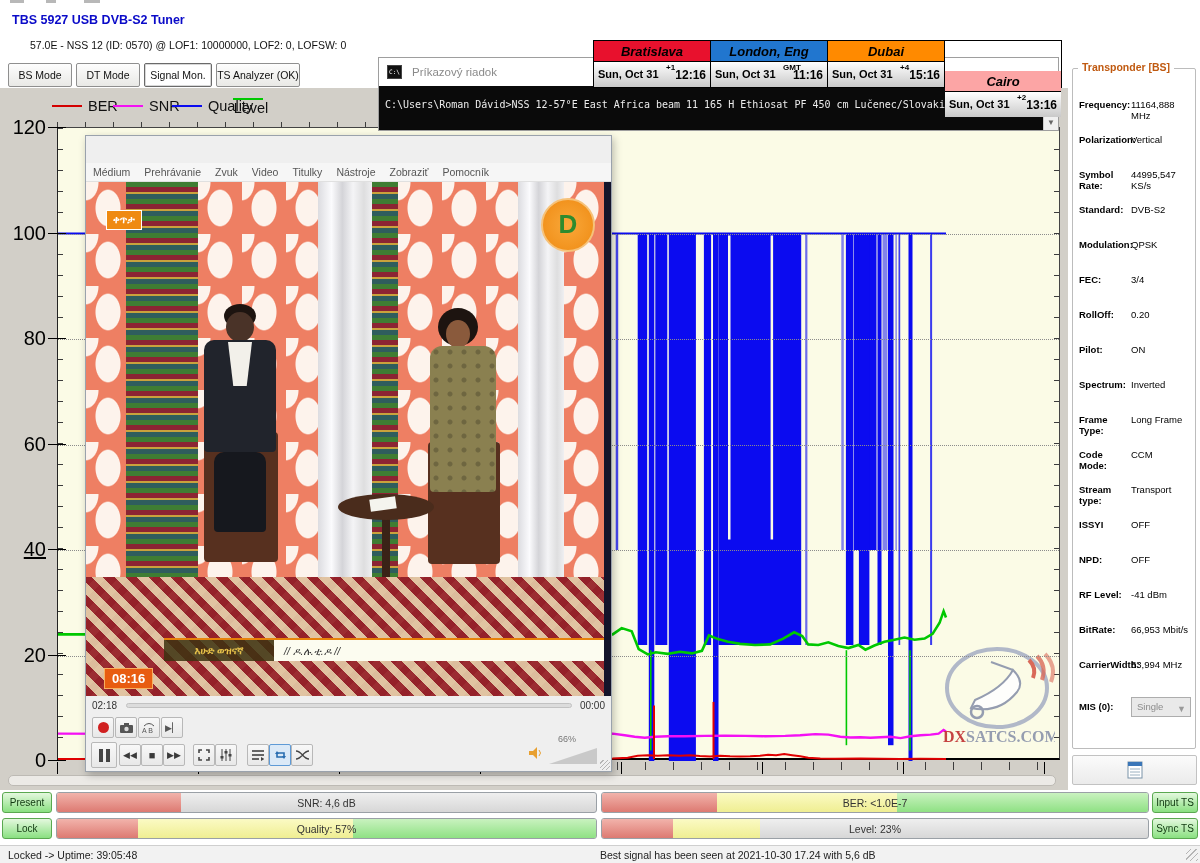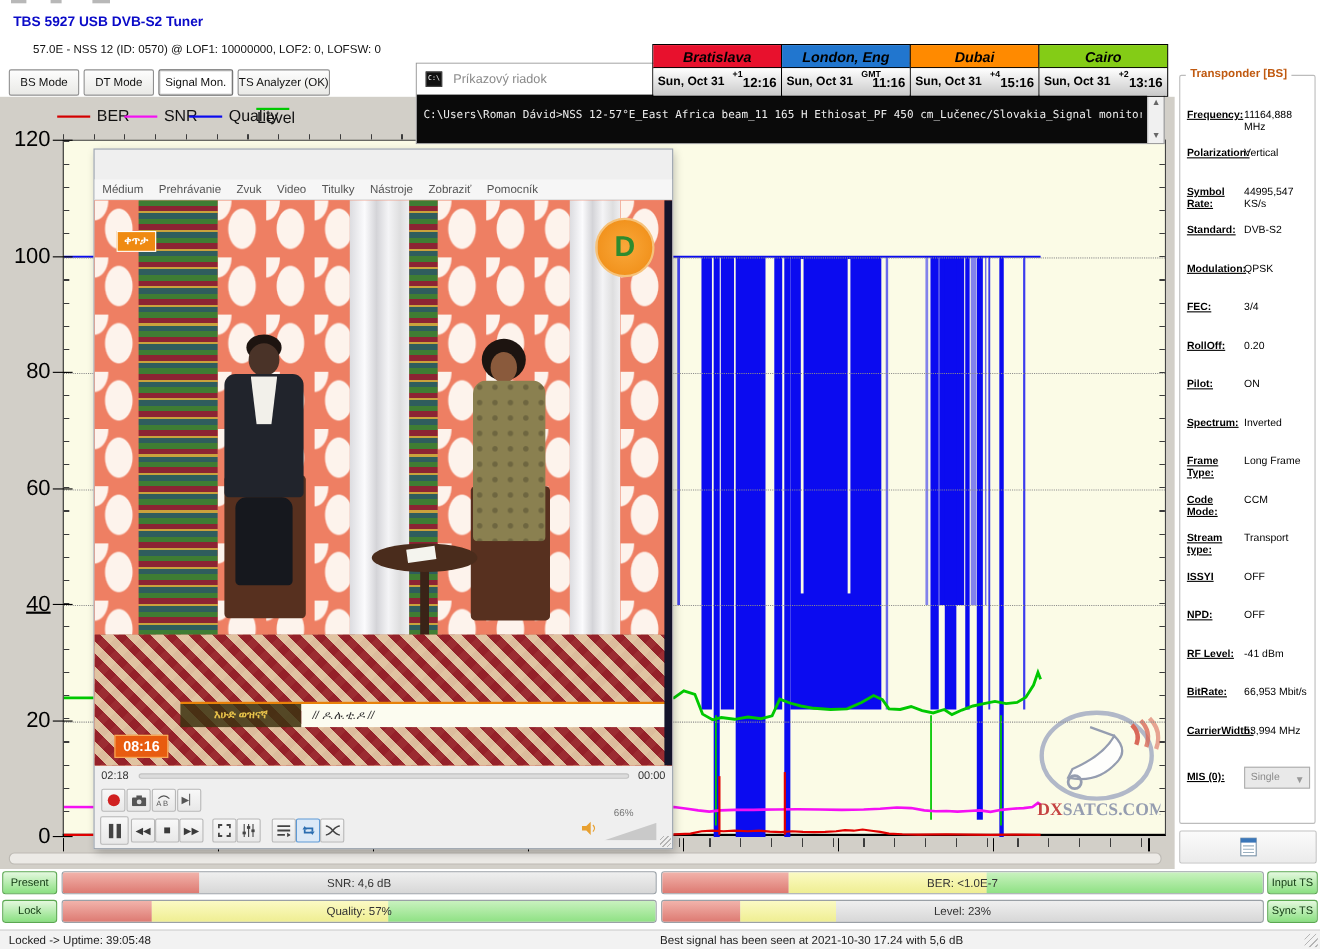--- a/index.html
+++ b/index.html
@@ -69,21 +69,21 @@
   .clock-date { position:absolute; left:4px; top:6px; font-weight:bold; }
   .clock-off { position:absolute; left:72px; top:1px; font-size:8px; font-weight:bold; }
   .clock-time { position:absolute; right:4px; top:6px; font-weight:bold; font-size:12px; }
 
   
   #rpanel { left:1068px; top:0; width:132px; height:790px; background:#fff; z-index:1; }
   #groupbox { position:absolute; left:4px; top:68px; width:124px; height:681px; border:1px solid #bcbcbc; border-radius:2px; }
   #groupbox-title { position:absolute; left:5px; top:-8px; background:#fff; padding:0 4px;
     font-size:10.5px; font-weight:bold; color:#c05a11; }
   .trow { position:absolute; left:0; width:100%; height:24px; }
-  .trow .lab { position:absolute; left:6px; top:0; font-size:9.5px; font-weight:bold; color:#000; width:52px;text-decoration:underline; }
+  .trow .lab { position:absolute; left:6px; top:0; font-size:9.5px; font-weight:bold; color:#000; width:52px; }
   .trow .val { position:absolute; left:58px; top:0; font-size:9.5px; color:#000; width:64px; }
   #mis-select { position:absolute; left:58px; top:-4px; width:60px; height:20px; background:#e9e9e9;
     border:1px solid #adadad; color:#8a8a8a; font-size:9.5px; line-height:18px; padding-left:5px; }
   #mis-chevron { position:absolute; right:4px; top:2px; color:#999; font-size:9px; }
   #list-button { position:absolute; left:4px; top:755px; width:125px; height:30px; background:linear-gradient(#fbfbfb,#ebebeb);
     border:1px solid #c2c2c2; border-radius:2px; display:flex; align-items:center; justify-content:center; }
 
   
   .sig-btn { position:absolute; width:50px; height:21px; background:linear-gradient(#e4f8de,#8ae081);
     border:1px solid #5aa850; border-radius:3px; font-size:10px; color:#103810;
@@ -327,21 +327,21 @@
     </div>
     <div class="clock-cell">
       <div class="clock-head" style="background: rgb(255, 138, 0);">Dubai</div>
       <div class="clock-body">
         <div class="clock-date">Sun, Oct 31</div>
         <div class="clock-off">+4</div>
         <div class="clock-time">15:16</div>
       </div>
     </div>
     <div class="clock-cell">
-      <div class="clock-head" style="background: #84cc16;">Cairo</div>
+      <div class="clock-head" style="background: #fca5a5; margin-top: 30px;">Cairo</div>
       <div class="clock-body">
         <div class="clock-date">Sun, Oct 31</div>
         <div class="clock-off">+2</div>
         <div class="clock-time">13:16</div>
       </div>
     </div>
   </div>
 
 <div class="abs" id="rpanel">
   <div id="groupbox">

